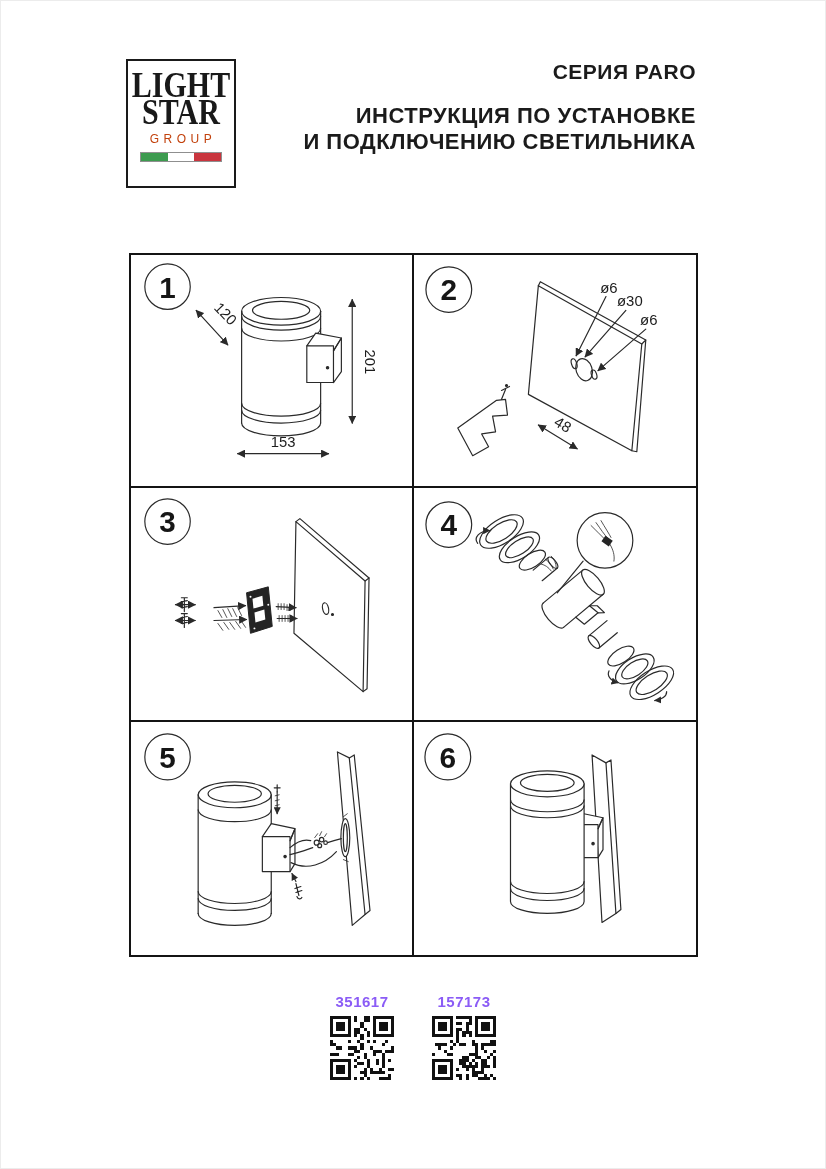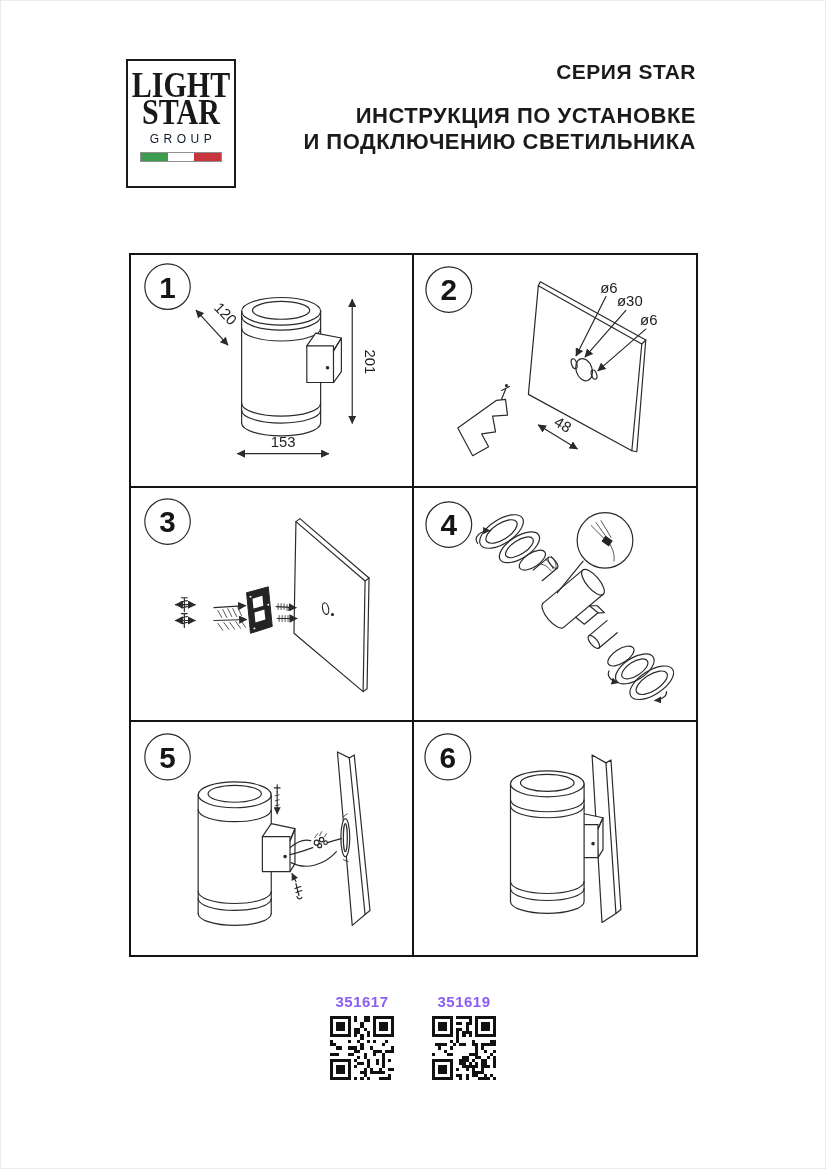--- a/index.html
+++ b/index.html
@@ -5,21 +5,21 @@
   html,body{margin:0;padding:0;background:#fff;}
   .page{position:relative;width:826px;height:1169px;background:#ffffff;
         font-family:"Liberation Sans",sans-serif;border:1px solid #ececec;box-sizing:border-box;overflow:hidden;}
 
   
   .logo-box{position:absolute;left:125px;top:58px;width:110px;height:129px;
             border:2px solid #1a1a1a;box-sizing:border-box;display:flex;flex-direction:column;
             align-items:center;padding-top:10px;}
   .logo-word{font-family:"Liberation Serif",serif;font-weight:bold;font-size:30px;line-height:27px;
              color:#191919;transform:scaleY(1.22);letter-spacing:0;}
-  .logo-group{font-size:12px;letter-spacing:4.5px;color:#0f172a;margin-top:7px;text-indent:4px;}
+  .logo-group{font-size:12px;letter-spacing:4.5px;color:#c2410c;margin-top:7px;text-indent:4px;}
   .logo-flag{width:82px;height:10px;border:1px solid #8f8f8f;box-sizing:border-box;display:flex;margin-top:6px;}
   .flag-seg{flex:1;height:100%;}
 
   
   .header-block{position:absolute;right:129px;top:54px;text-align:right;color:#1b1b1b;}
   .hdr-series{font-size:21px;font-weight:bold;line-height:33px;letter-spacing:.5px;}
   .hdr-title{margin-top:15px;font-size:22px;font-weight:bold;line-height:26px;letter-spacing:.5px;}
 
   
   .grid{position:absolute;left:128px;top:252px;width:569px;height:704px;
@@ -50,21 +50,21 @@
     <div class="logo-group">GROUP</div>
     <div class="logo-flag">
       <div class="flag-seg" style="background: rgb(61, 155, 79);"></div>
       <div class="flag-seg" style="background: rgb(255, 255, 255);"></div>
       <div class="flag-seg" style="background: rgb(201, 53, 62);"></div>
     </div>
   </div>
 
   <div class="header-block">
     <div class="hdr-series">
-      <div>СЕРИЯ STAR</div>
+      <div>СЕРИЯ PARO</div>
     </div>
     <div class="hdr-title">
       <div>ИНСТРУКЦИЯ ПО УСТАНОВКЕ</div>
       <div>И ПОДКЛЮЧЕНИЮ СВЕТИЛЬНИКА</div>
     </div>
   </div>
 
   <div class="grid">
 
     <div class="cell">
@@ -326,21 +326,21 @@
           <path d="M97,84 A37,12 0 0 0 171,84"></path>
           <path d="M97,160 A37,12 0 0 0 171,160"></path>
           <path d="M97,167 A37,12 0 0 0 171,167"></path>
         </g>
       </svg>
     </div>
   </div>
 
   <div>
     <div class="qr-label" style="left:321px;top:992px;">351617</div>
-    <div class="qr-label" style="left:423px;top:992px;">351619</div>
+    <div class="qr-label" style="left:423px;top:992px;">157173</div>
     <div class="qr-box" style="left:329px;top:1015px;"><svg viewBox="0 0 21 21" width="100%" height="100%" shape-rendering="crispEdges">
           <g fill="#111">
             <rect x="0" y="0" width="1" height="1"></rect>
             <rect x="0" y="1" width="1" height="1"></rect>
             <rect x="0" y="2" width="1" height="1"></rect>
             <rect x="0" y="3" width="1" height="1"></rect>
             <rect x="0" y="4" width="1" height="1"></rect>
             <rect x="0" y="5" width="1" height="1"></rect>
             <rect x="0" y="6" width="1" height="1"></rect>
             <rect x="1" y="0" width="1" height="1"></rect>

